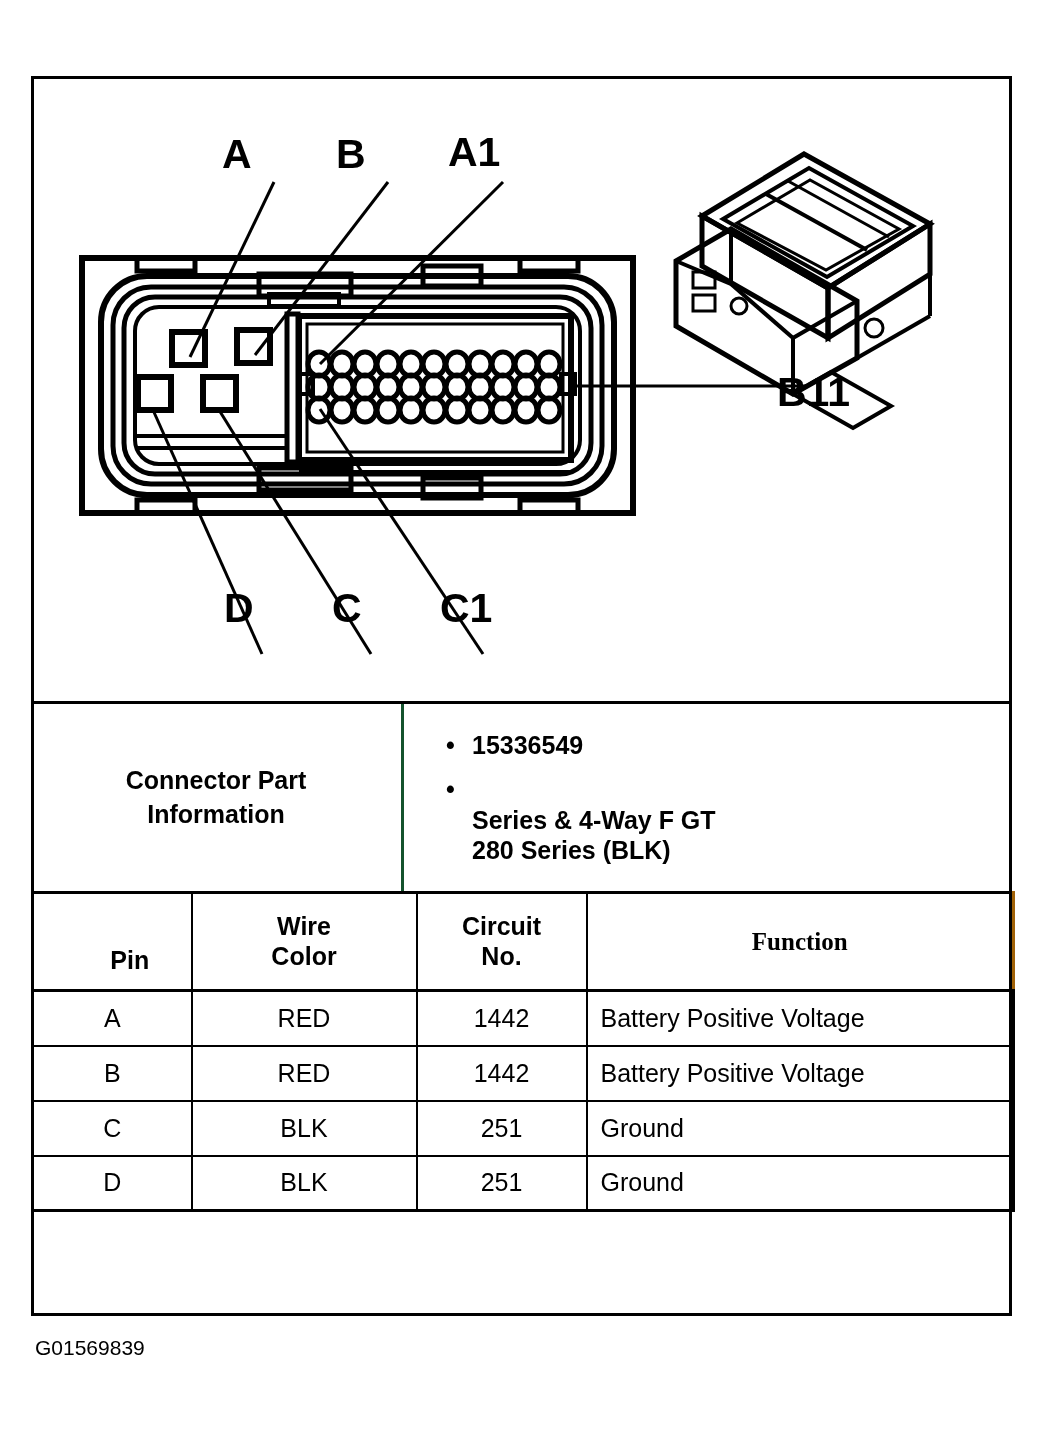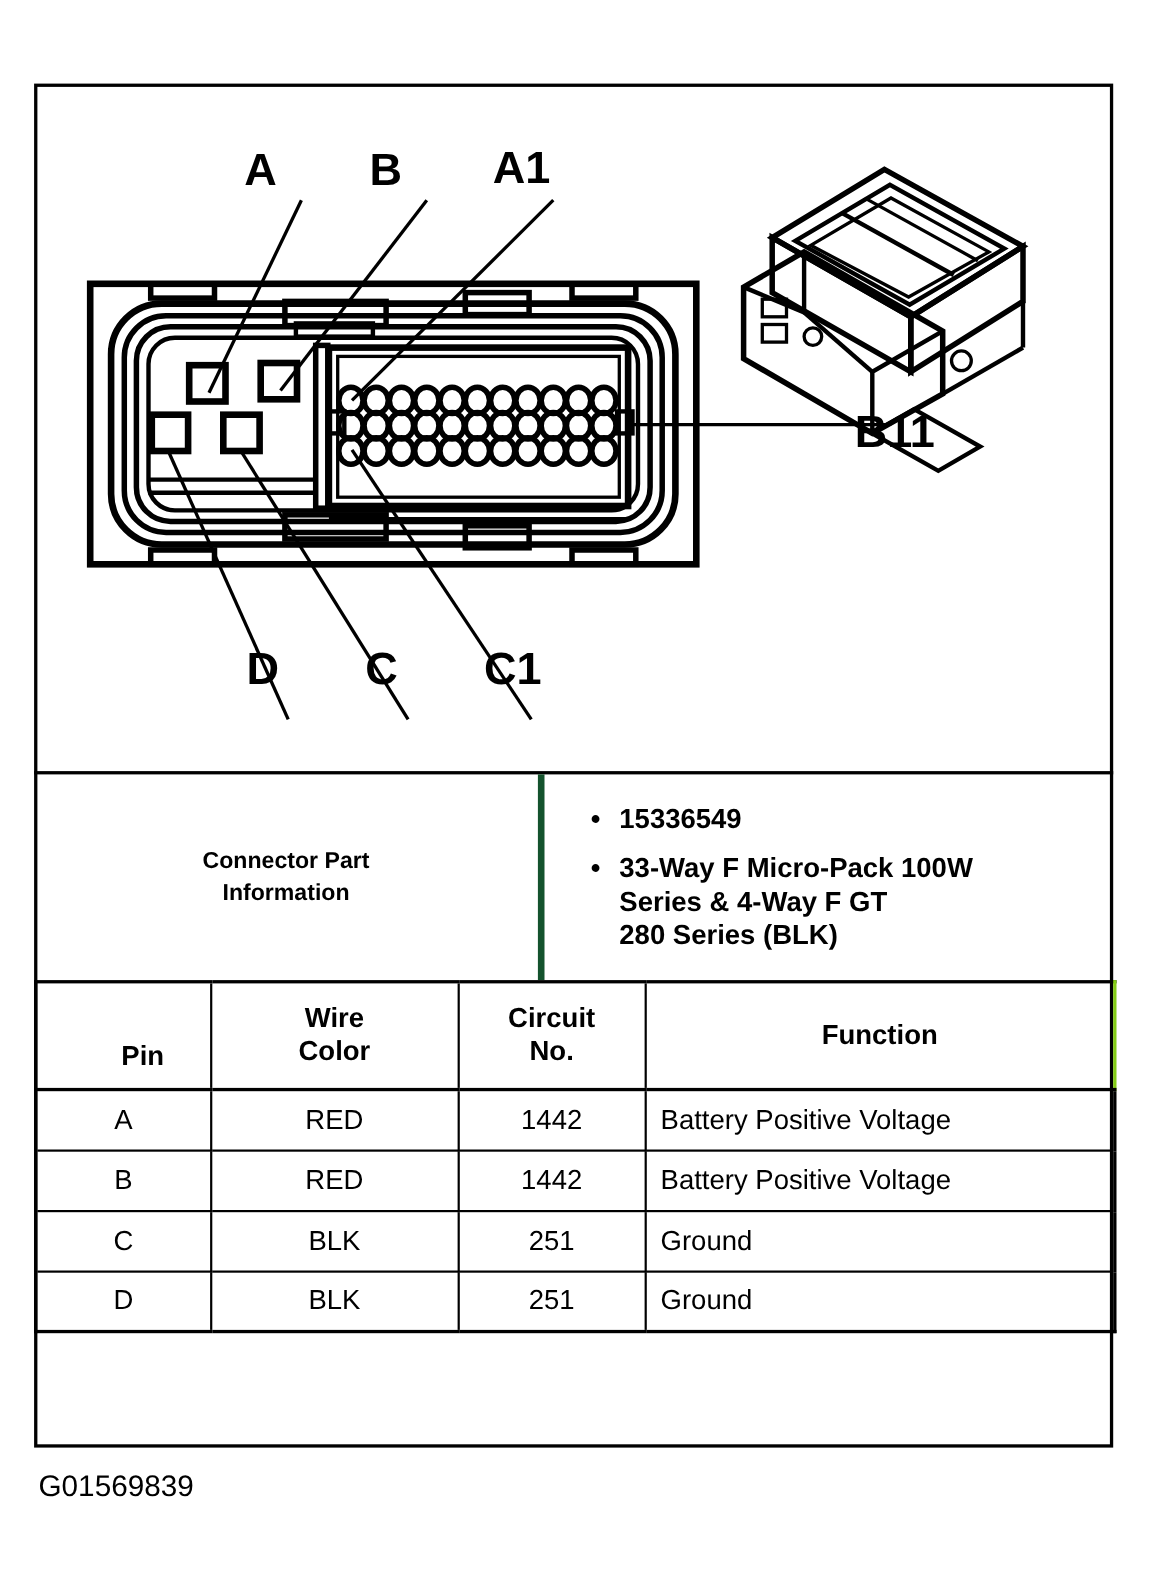--- a/index.html
+++ b/index.html
@@ -68,29 +68,29 @@
     position: absolute;
     left: 31px;
     top: 701px;
     width: 981px;
     height: 190px;
     border-top: 3px solid #000;
     box-sizing: border-box;
     display: flex;
   }
   .part-info-label {
-    width: 464px;
-    box-sizing: border-box;
-    border-right: 6px solid #14532d;
+    width: 373px;
+    box-sizing: border-box;
+    border-right: 3px solid #14532d;
     display: flex;
     align-items: center;
     justify-content: center;
     text-align: center;
     font-weight: bold;
-    font-size: 21px;
+    font-size: 25px;
     line-height: 1.35;
     padding: 0 10px;
   }
   .part-info-values {
     flex: 1;
     box-sizing: border-box;
     display: flex;
     flex-direction: column;
     justify-content: center;
     padding: 4px 0 4px 36px;
@@ -145,28 +145,28 @@
     height: 55px;
     vertical-align: middle;
     font-weight: normal;
   }
   .pin-table tbody td.cell-center { text-align: center; }
   .pin-table tbody td.cell-left   { text-align: left; padding-left: 13px; }
   .pin-table tbody tr:last-child td { border-bottom: 3px solid #000; }
   .pin-table tbody td:first-child { border-left: 3px solid #000; }
   .pin-table tbody td:last-child  { border-right: 3px solid #000; }
   .pin-table thead th:first-child { border-left: 3px solid #000; padding-left: 35px; }
-  .pin-table thead th:last-child  { border-right: 3px solid #84cc16; }
+  .pin-table thead th:last-child  { border-right: 3px solid #a16207; font-family: Liberation Serif, serif; }
 
   
   .figure-id {
     position: absolute;
     left: 35px;
     top: 1336px;
-    font-size: 27px;
+    font-size: 21px;
     font-family: "Liberation Sans", sans-serif;
     color: #000;
   }
 </style>
 </head>
 <body>
 
 <div id="page">
 
   <div class="figure-frame"></div>
@@ -319,21 +319,21 @@
         <span>Information</span>
       </span>
     </div>
     <div class="part-info-values">
       <div class="pi-item">
         <span class="bullet">•</span>
         <span>15336549</span>
       </div>
       <div class="pi-item">
         <span class="bullet">•</span>
-        <span>33-Way F Micro-Pack 100W</span><br>
+        <br>
         <span>Series &amp; 4-Way F GT</span><br>
         <span>280 Series (BLK)</span>
       </div>
     </div>
   </div>
 
   <table class="pin-table">
     <colgroup>
       <col class="c-pin">
         <col class="c-wire">

